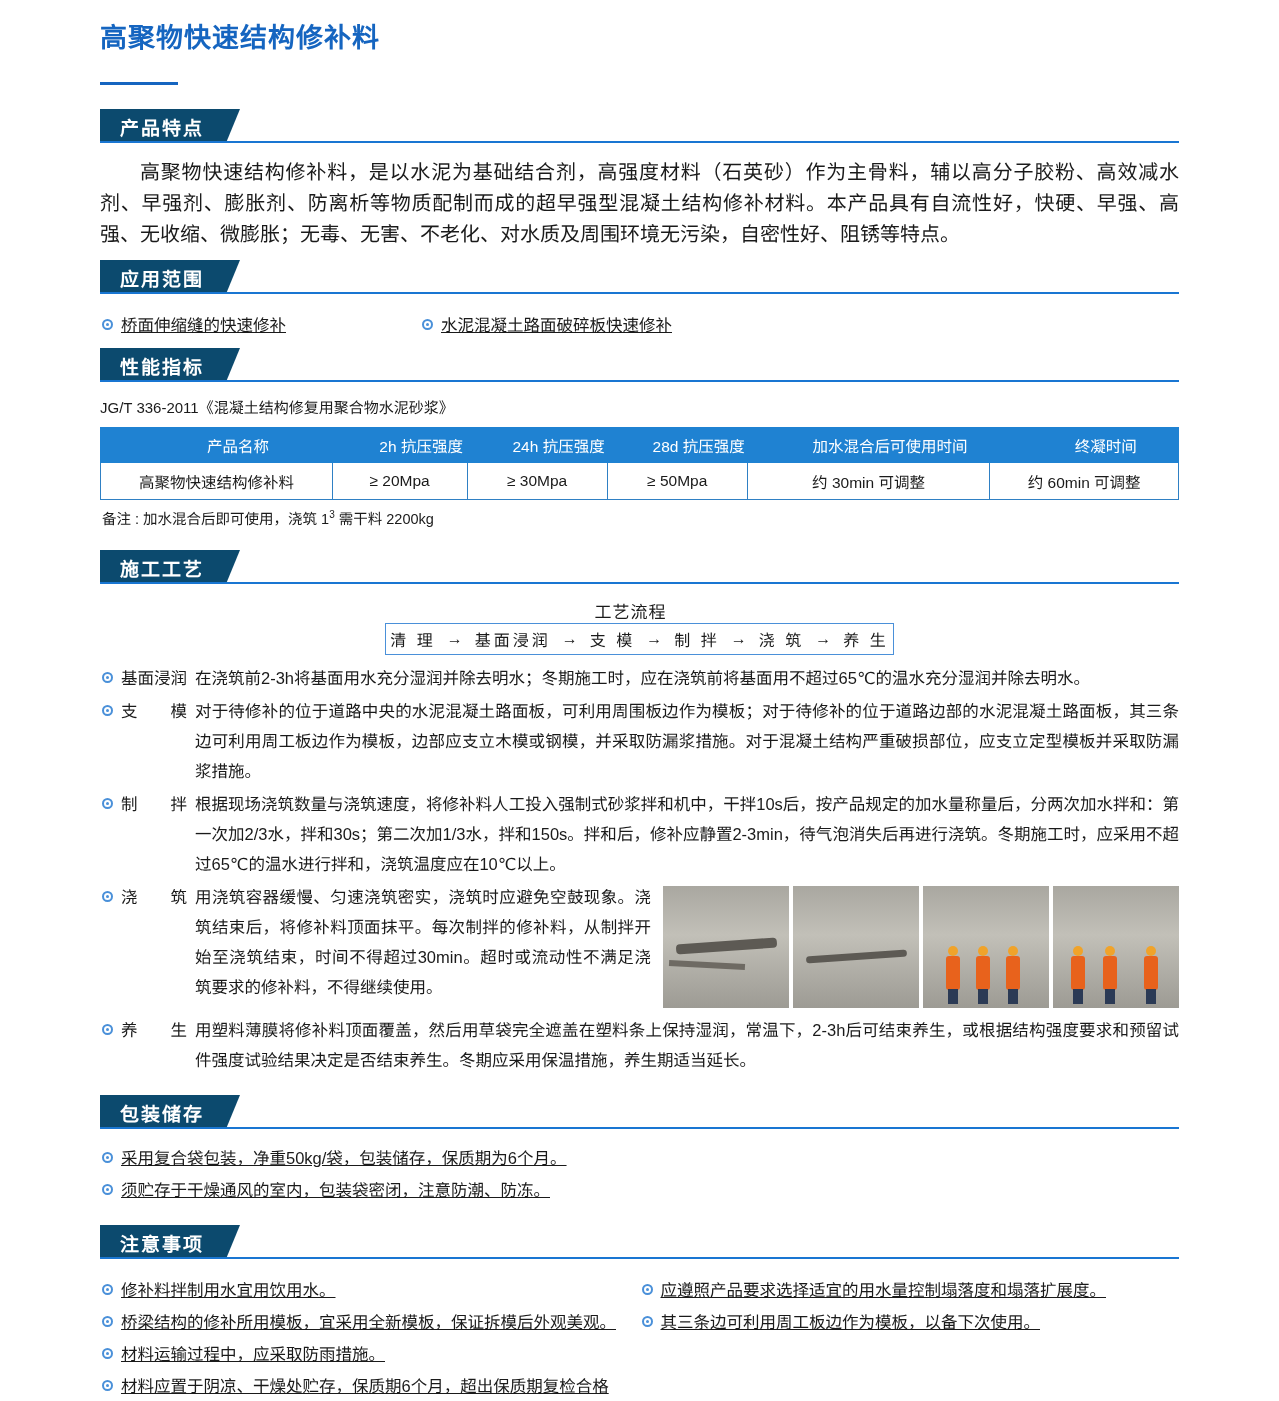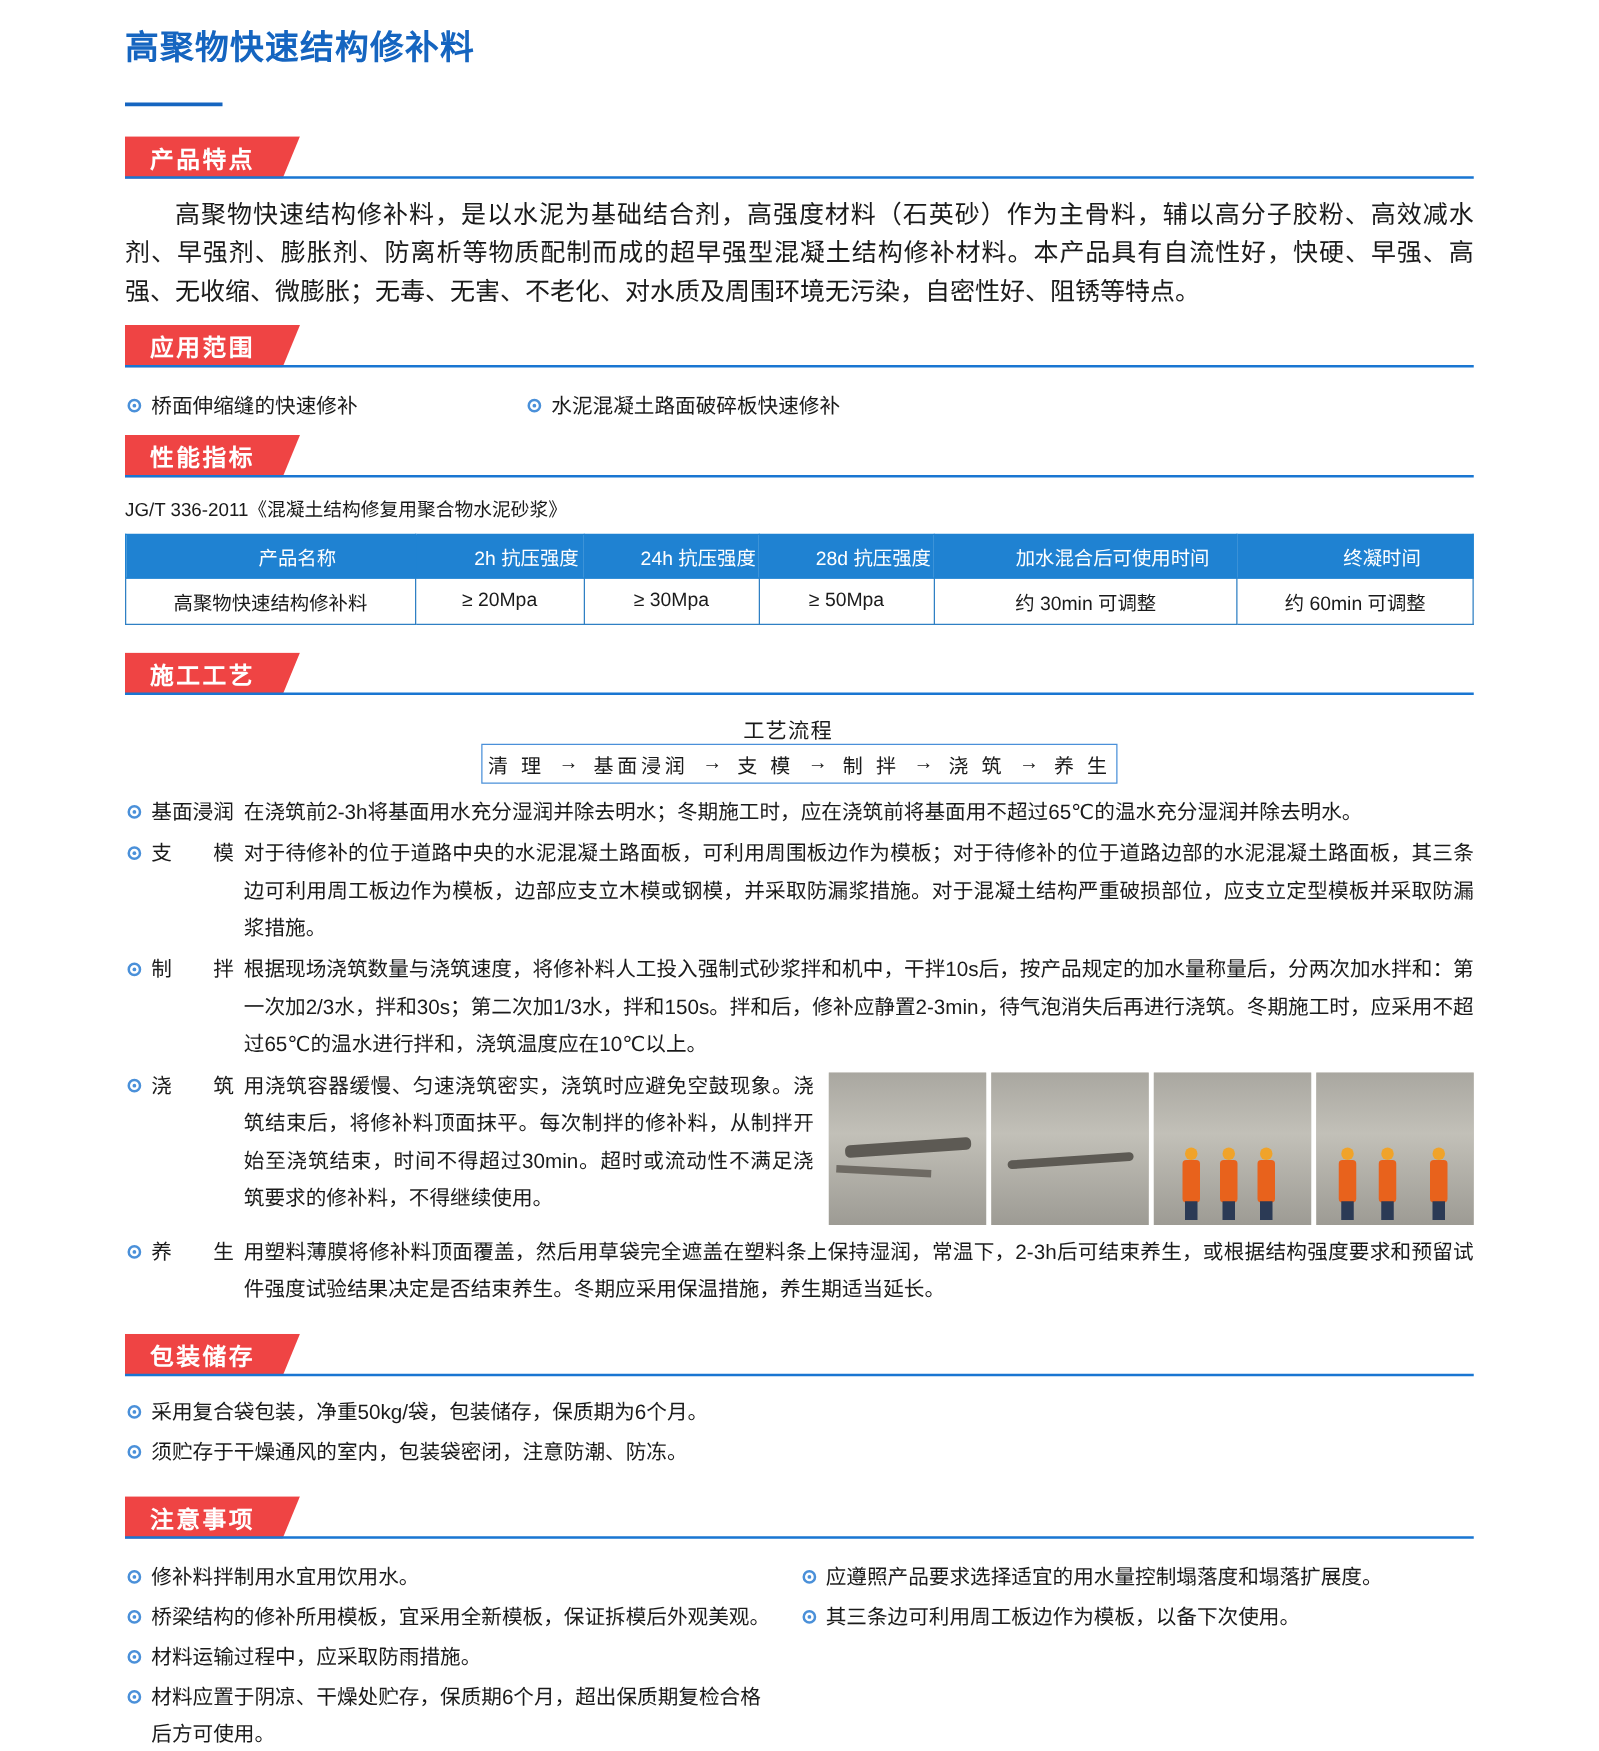--- a/index.html
+++ b/index.html
@@ -44,21 +44,21 @@
     height: 34px;
     margin-top: 6px;
     margin-bottom: 14px;
   }
   .section-head .tag {
     position: absolute;
     left: 0;
     top: 0;
     height: 34px;
     min-width: 140px;
-    background: #ef4444;
+    background: #0c4a6e;
     color: #fff;
     font-size: 19px;
     font-weight: bold;
     letter-spacing: 2px;
     display: flex;
     align-items: center;
     padding: 0 22px 0 20px;
     box-sizing: border-box;
     clip-path: polygon(0 0, 100% 0, calc(100% - 14px) 100%, 0 100%);
   }
@@ -103,21 +103,21 @@
   }
   .bullet .dot::after {
     content: "";
     display: block;
     width: 3px;
     height: 3px;
     background: #4a90d9;
     border-radius: 50%;
     margin: 2px auto;
   }
-  .bullet .txt { flex: 1 1 auto; }
+  .bullet .txt { flex: 1 1 auto; text-decoration: underline; }
   .apply-col-1 { width: 320px; }
   
   .standard-line {
     font-size: 15px;
     margin: 12px 0 10px 0;
   }
   
   table.perf {
     width: 100%;
     border-collapse: collapse;
@@ -337,20 +337,23 @@
       <tr>
         <td>高聚物快速结构修补料</td>
         <td>≥ 20Mpa</td>
         <td>≥ 30Mpa</td>
         <td>≥ 50Mpa</td>
         <td>约 30min 可调整</td>
         <td>约 60min 可调整</td>
       </tr>
     </tbody>
   </table>
+  <div class="table-note">
+    <span>备注 : 加水混合后即可使用，浇筑 1</span><sup>3</sup><span> 需干料 2200kg</span>
+  </div>
 
   <div class="section-head" style="margin-top:22px;">
     <div class="tag">施工工艺</div>
     <div class="underline"></div>
   </div>
 
   <div class="flow-wrap">
     <div class="flow-label">工艺流程</div>
     <div class="flow-box">
       <span class="step">清 理</span>

